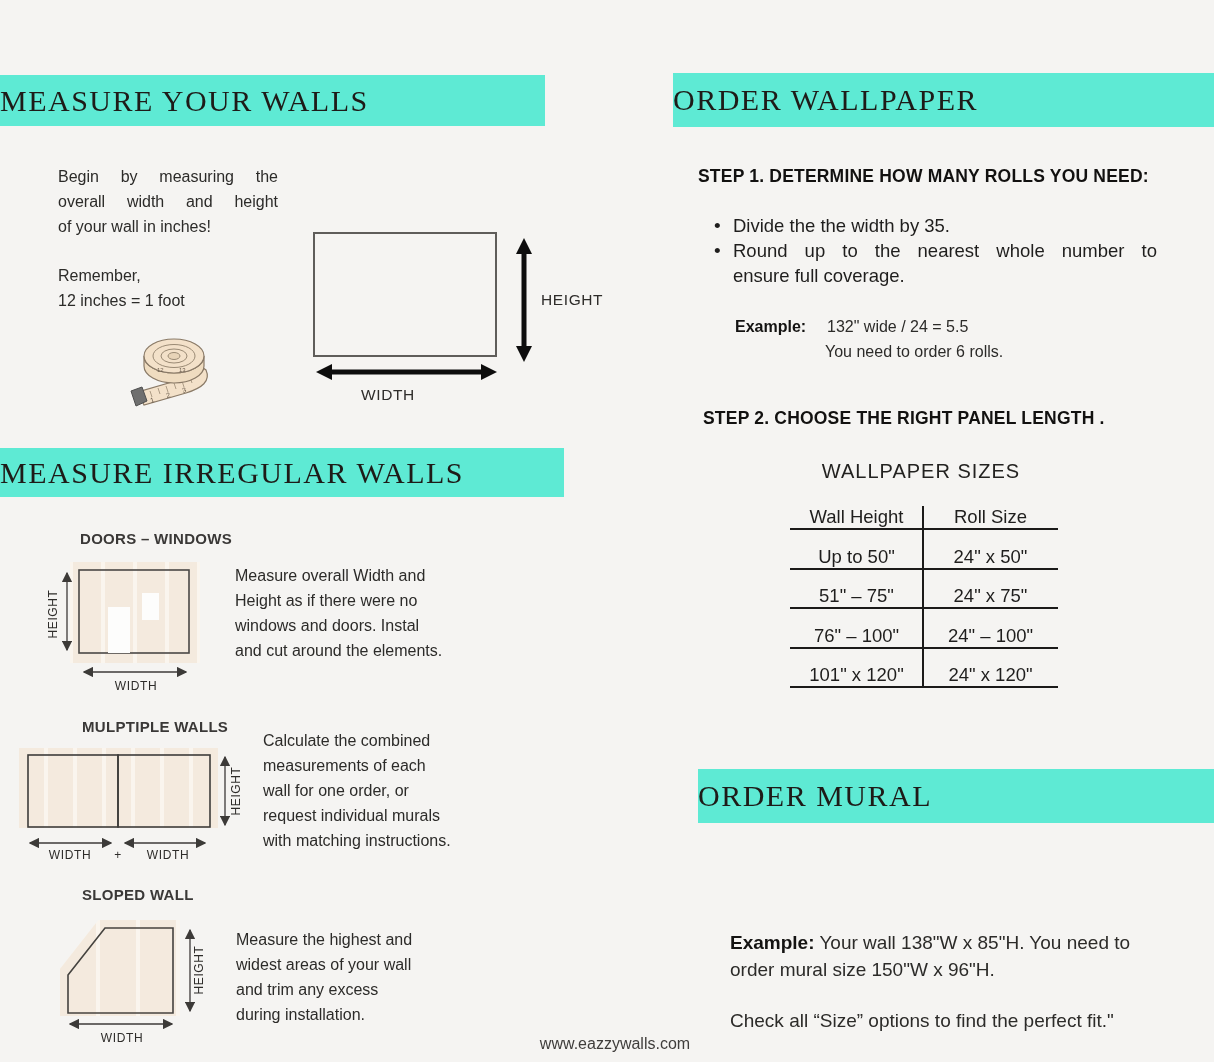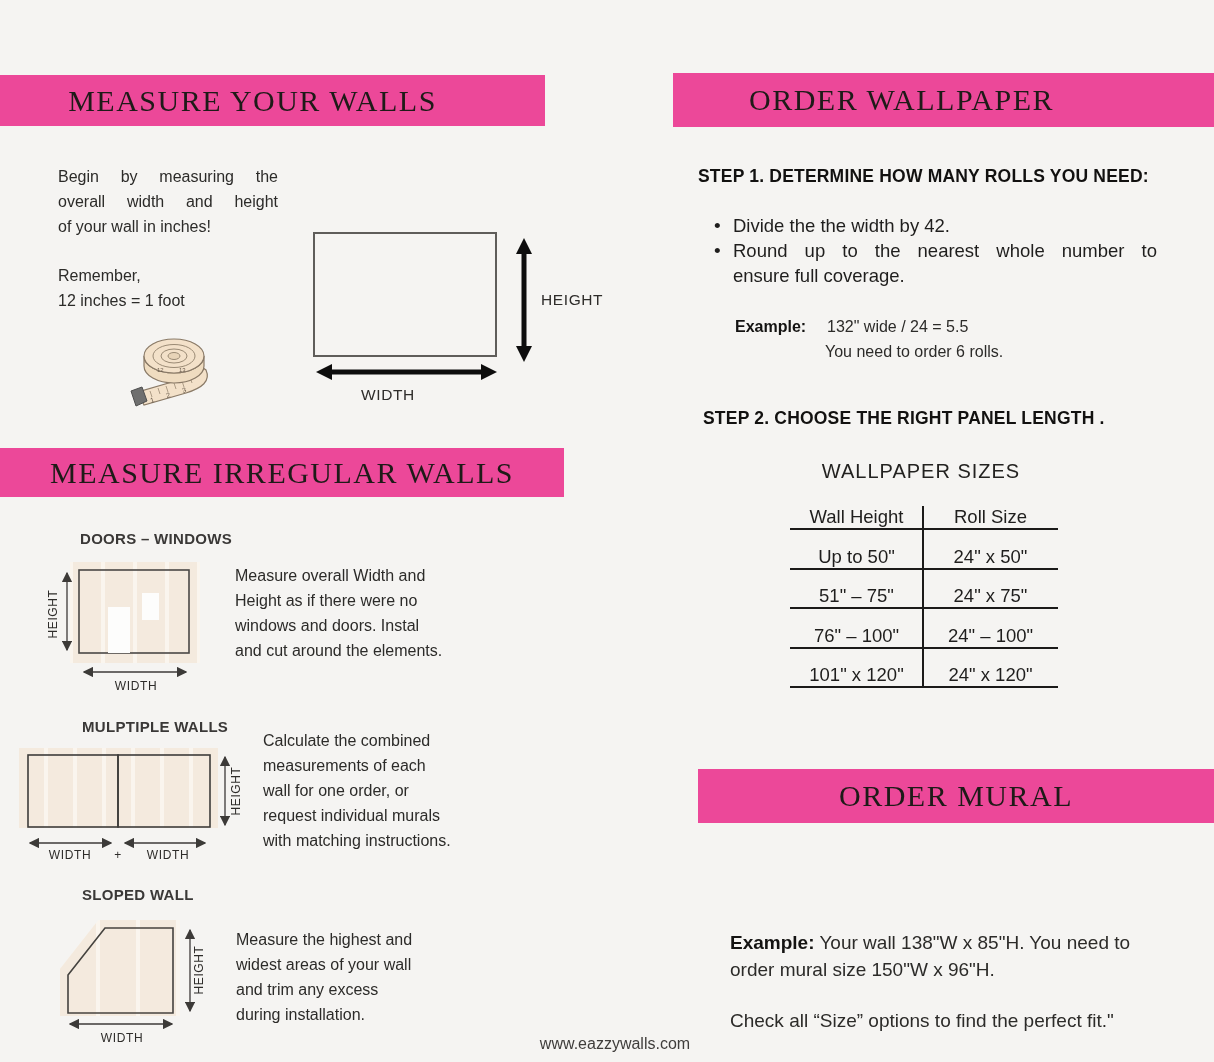--- a/index.html
+++ b/index.html
@@ -1,21 +1,21 @@
 <!DOCTYPE html>
 <html><head>
 <meta charset="utf-8">
 <style>
   html,body { margin:0; padding:0; background:#e8e8e8; }
   .page {
     position:relative; width:1214px; height:1062px;
     background:#f5f4f2; overflow:hidden;
     font-family:"Liberation Sans", sans-serif; color:#2c2b29;
   }
-  .banner { position:absolute; background:#ec4899; display:flex; align-items:center; justify-content:center; }
+  .banner { position:absolute; background:#5eead4; display:flex; align-items:center; }
   .banner-title {
     font-family:"Liberation Serif", serif; font-weight:400;
     font-size:30px; letter-spacing:1.5px; color:#1e1b18; white-space:nowrap;
   }
   .body-text { position:absolute; font-size:16px; line-height:25px; color:#2c2b29; }
   .jline { text-align:justify; text-align-last:justify; }
   .sub-heading { position:absolute; font-size:15px; font-weight:bold; letter-spacing:.3px; color:#3a3837; white-space:nowrap; }
   .step-heading { position:absolute; font-size:17.5px; font-weight:bold; letter-spacing:.2px; color:#121110; white-space:nowrap; }
   .dlabel { position:absolute; font-size:12px; letter-spacing:.6px; color:#2e2c2a; white-space:nowrap; }
   .rot { transform:translate(-50%,-50%) rotate(-90deg); }
@@ -188,21 +188,21 @@
   </div>
 
   <div class="banner" style="left:673px; top:73px; width:541px; height:54px;">
     <div class="banner-title" style="padding-right:84px;">ORDER WALLPAPER</div>
   </div>
 
   <div class="step-heading" style="left:698px; top:166px;">STEP 1. DETERMINE HOW MANY ROLLS YOU NEED:</div>
 
   <div class="bullets">
     <div class="bullet">
-      <div>Divide the the width by 42.</div>
+      <div>Divide the the width by 35.</div>
     </div>
     <div class="bullet">
       <div class="jline">Round up to the nearest whole number to</div>
       <div>ensure full coverage.</div>
     </div>
   </div>
 
   <div class="body-text example-label" style="left:735px; top:314px;">Example:</div>
   <div class="body-text" style="left:827px; top:314px;">132" wide / 24 = 5.5</div>
   <div class="body-text" style="left:825px; top:339px;">You need to order 6 rolls.</div>

